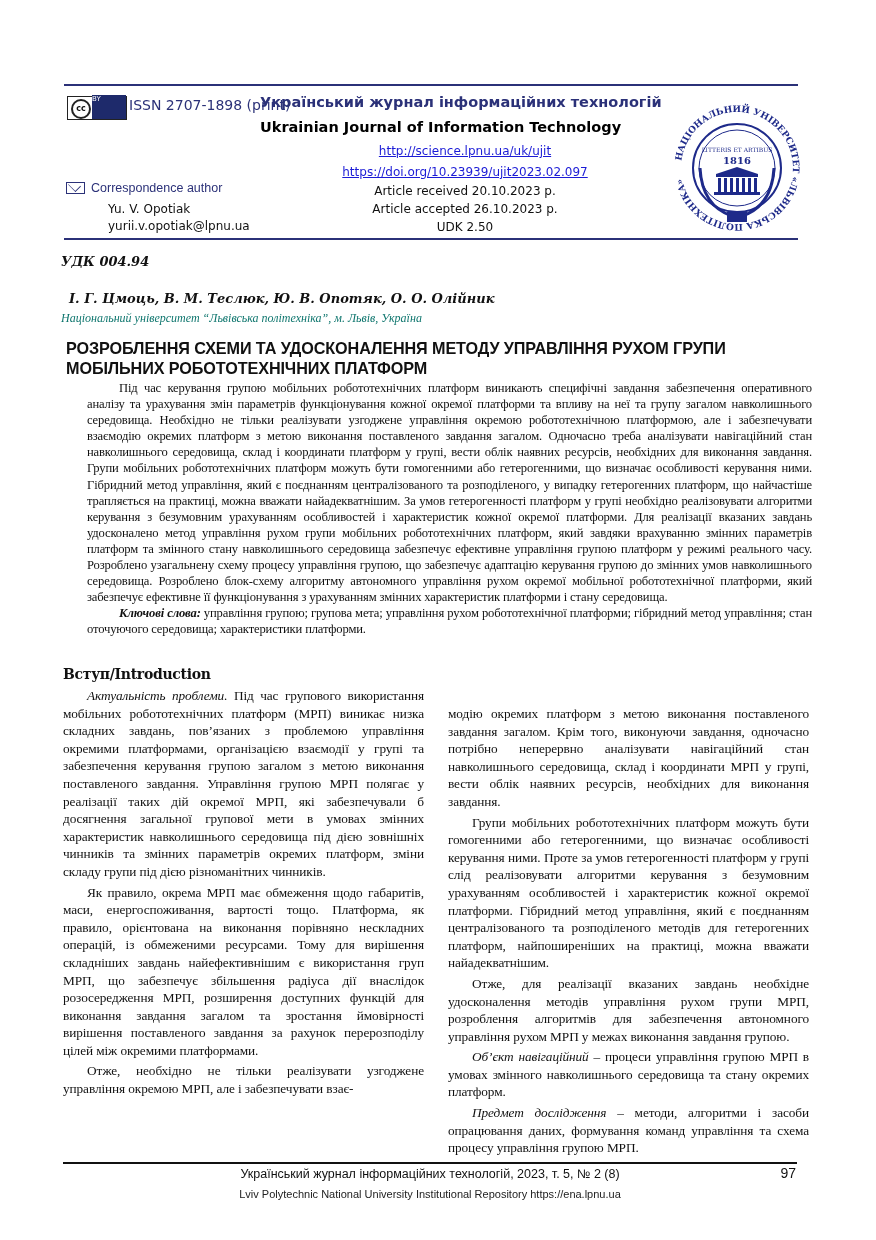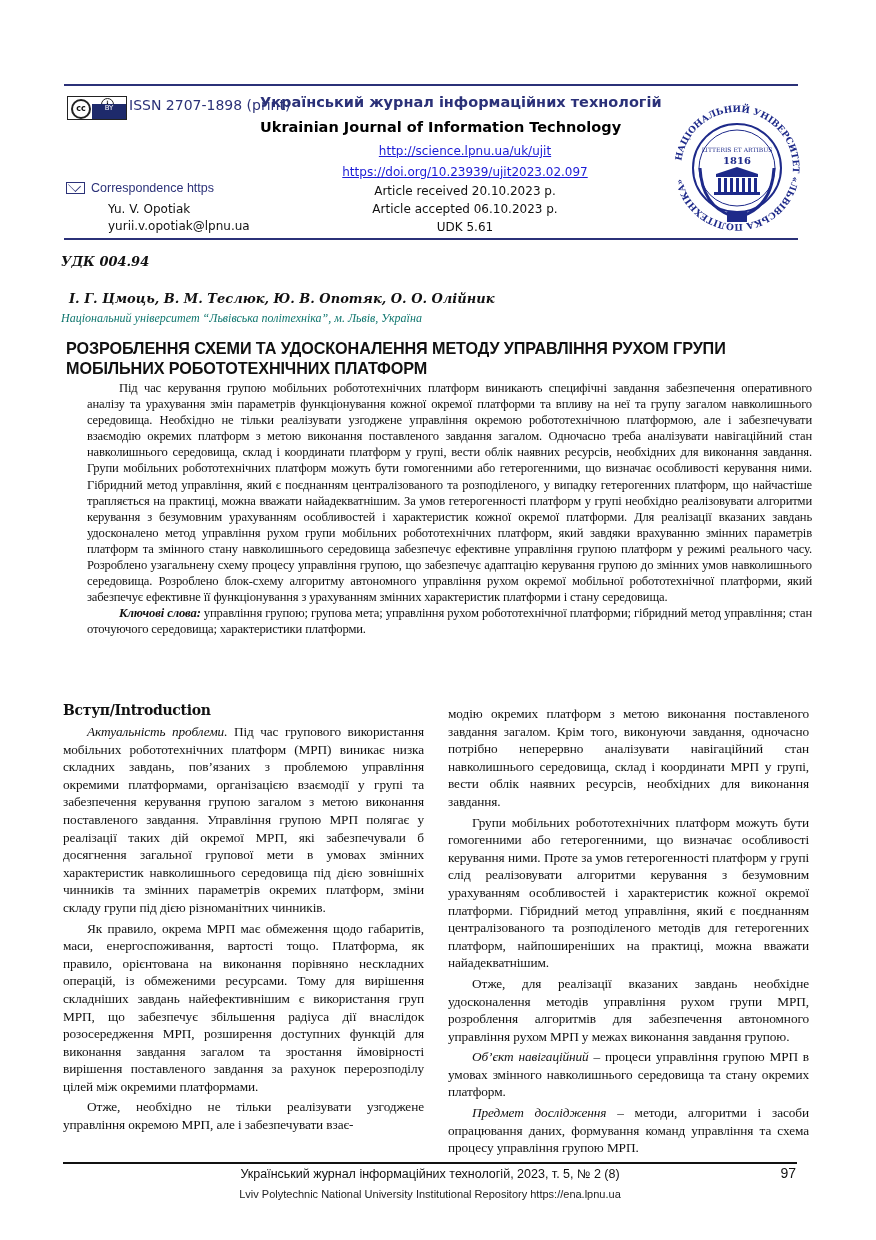--- a/index.html
+++ b/index.html
@@ -6,21 +6,21 @@
   body { width: 876px; height: 1240px; position: relative; overflow: hidden; color: #111; }
   .page { position: absolute; left: 0; top: 0; width: 876px; height: 1240px; }
 
   
   .hdr-line { position: absolute; left: 64px; width: 734px; height: 2px; background: #2b3178; }
   .hdr-top { top: 84px; }
   .hdr-bot { top: 238px; }
   .cc-badge { position: absolute; left: 67px; top: 96px; width: 58px; height: 22px; border: 1px solid #222; background: #fff; }
   .cc-badge .cc { position: absolute; left: 3px; top: 2px; width: 16px; height: 16px; border: 2px solid #222; border-radius: 50%; font: bold 8px "DejaVu Sans", sans-serif; line-height: 16px; text-align: center; }
   .cc-badge .by-circle { position: absolute; left: 33px; top: 1px; width: 11px; height: 11px; border: 1.5px solid #222; border-radius: 50%; font: bold 7px "DejaVu Sans", sans-serif; line-height: 11px; text-align: center; }
-  .cc-badge .by { position: absolute; left: 24px; bottom: 0; width: 34px; height: 15px; background: #1e2a6b; color: #fff; font: 7px "DejaVu Sans", sans-serif; line-height: 9px; text-align: center; }
+  .cc-badge .by { position: absolute; left: 24px; bottom: 0; width: 34px; height: 24px; background: #1e2a6b; color: #fff; font: 7px "DejaVu Sans", sans-serif; line-height: 9px; text-align: left; }
   .issn { position: absolute; left: 129px; top: 97px; font: 14px "DejaVu Sans", sans-serif; color: #2b3178; }
   .j-title-ua { position: absolute; left: 260px; width: 410px; top: 94px; text-align: left; font: bold 14.5px "DejaVu Sans", sans-serif; color: #2b3178; }
   .j-title-en { position: absolute; left: 260px; width: 410px; top: 119px; font: bold 14.5px "DejaVu Sans", sans-serif; color: #000000; }
   .j-url { position: absolute; left: 260px; width: 410px; top: 144px; text-align: center; font: 12px "DejaVu Sans", sans-serif; color: #1b1bd6; text-decoration: underline; }
   .j-doi { position: absolute; left: 260px; width: 410px; top: 165px; text-align: center; font: 12px "DejaVu Sans", sans-serif; color: #1b1bd6; text-decoration: underline; }
   .j-recv { position: absolute; left: 260px; width: 410px; top: 184px; text-align: center; font: 12px "DejaVu Sans", sans-serif; color: #111; }
   .j-acc { position: absolute; left: 260px; width: 410px; top: 202px; text-align: center; font: 12px "DejaVu Sans", sans-serif; color: #111; }
   .j-udk { position: absolute; left: 260px; width: 410px; top: 220px; text-align: center; font: 12px "DejaVu Sans", sans-serif; color: #111; }
   .corr { position: absolute; left: 66px; top: 181px; font: 12.5px "Liberation Sans", sans-serif; color: #2b3178; display: flex; align-items: center; gap: 6px; }
   .env { width: 19px; height: 12px; border: 1.5px solid #2b3178; position: relative; box-sizing: border-box; }
@@ -34,21 +34,21 @@
   .authors { position: absolute; left: 61px; top: 291px; font: bold italic 13px "DejaVu Serif", serif; margin-left: 8px; }
   .affil { position: absolute; left: 61px; top: 311px; font: italic 12px "Liberation Serif", serif; color: #0f766e; }
   .title { position: absolute; left: 66px; top: 338px; width: 740px; font: bold 16.2px "Liberation Sans", sans-serif; line-height: 20px; letter-spacing: -0.1px; }
 
   
   .abstract { position: absolute; left: 87px; top: 380px; width: 725px; font: 12.6px "Liberation Serif", serif; line-height: 16.1px; text-align: justify; letter-spacing: -0.15px; }
   .abstract p { margin: 0; text-indent: 32px; }
   .kw-label { font-weight: bold; font-style: italic; }
 
   
-  .col { position: absolute; top: 700px; width: 361px; font: 13.3px "Liberation Serif", serif; line-height: 17.6px; text-align: justify; letter-spacing: -0.1px; }
+  .col { position: absolute; top: 664px; width: 361px; font: 13.3px "Liberation Serif", serif; line-height: 17.6px; text-align: justify; letter-spacing: -0.1px; }
   .col-left { left: 63px; }
   .col-right { left: 448px; top: 705px; }
   .col p { margin: 0 0 3px 0; text-indent: 24px; }
   .col p.cont { text-indent: 0; }
   .sec-head { font: bold 14px "DejaVu Serif", serif; margin: 0 0 3px 0; line-height: 20px; letter-spacing: -0.3px; }
   .it { font-style: italic; }
 
   
   .foot-line { position: absolute; left: 63px; top: 1162px; width: 734px; height: 2px; background: #111; }
   .foot-journal { position: absolute; left: 63px; width: 734px; top: 1167px; text-align: center; font: 12.5px "Liberation Sans", sans-serif; }
@@ -67,26 +67,26 @@
     <span class="by-circle">i</span>
     <span class="by">BY</span>
   </div>
   <div class="issn">ISSN 2707-1898 (print)</div>
 
   <div class="j-title-ua">Український журнал інформаційних технологій</div>
   <div class="j-title-en">Ukrainian Journal of Information Technology</div>
   <div class="j-url">http://science.lpnu.ua/uk/ujit</div>
   <div class="j-doi">https://doi.org/10.23939/ujit2023.02.097</div>
   <div class="j-recv">Article received 20.10.2023 р.</div>
-  <div class="j-acc">Article accepted 06.10.2023 р.</div>
-  <div class="j-udk">UDK 5.61</div>
+  <div class="j-acc">Article accepted 26.10.2023 р.</div>
+  <div class="j-udk">UDK 2.50</div>
 
   <div class="corr">
     <span class="env"></span>
-    <span>Correspondence https</span>
+    <span>Correspondence author</span>
   </div>
   <div class="corr-name">Yu. V. Opotiak</div>
   <div class="corr-mail">yurii.v.opotiak@lpnu.ua</div>
 
   <svg class="seal" viewBox="0 0 130 146">
     <defs>
       <path id="ringPath" d="M 65,128 m -56,-48 a 56,56 0 1,1 112,0 a 56,56 0 1,1 -112,0"></path>
     </defs>
     <circle cx="65" cy="80" r="44" fill="none" stroke="#1e2a8a" stroke-width="2"></circle>
     <circle cx="65" cy="80" r="38" fill="none" stroke="#1e2a8a" stroke-width="1"></circle>

